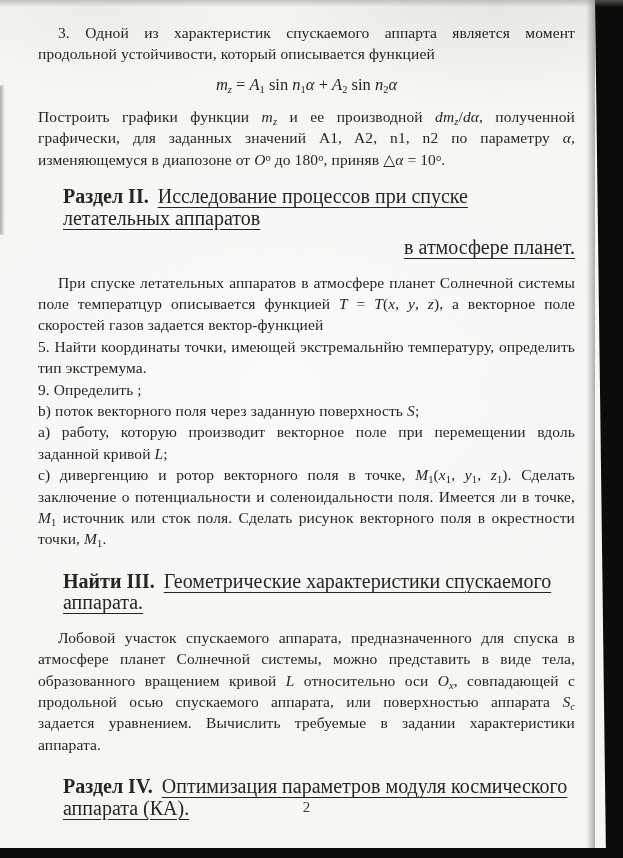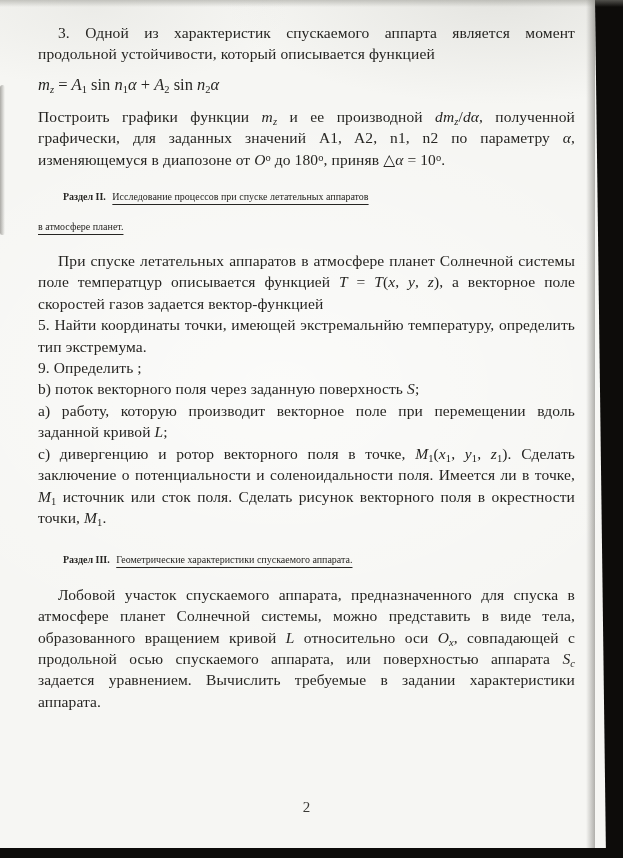--- a/index.html
+++ b/index.html
@@ -27,34 +27,35 @@
   .para {
     margin: 0;
     font-size: 15.5px;
     line-height: 21.4px;
     text-align: justify;
     letter-spacing: 0.1px;
   }
   .indent { text-indent: 20px; }
   .mt { margin-top: 13px; }
   .formula {
+    text-align: center;
     margin: 9px 0 10px 0;
     font-size: 16.5px;
     line-height: 22px;
   }
   .formula i, .para i { font-style: italic; }
   sub { font-size: 10.5px; line-height: 0; vertical-align: -3px; }
   sup { font-size: 10.5px; line-height: 0; vertical-align: 4px; }
   .heading {
     margin-top: 16px;
-    font-size: 10px;
+    font-size: 20px;
     line-height: 21.5px;
   }
   .heading .line1, .heading.single { padding-left: 25px; }
-  .heading .line2 { text-align: left; margin-top: 8px; }
+  .heading .line2 { text-align: right; margin-top: 8px; }
   .hlabel { font-weight: bold; padding-right: 4px; }
   .htitle {
     text-decoration: underline;
     text-decoration-thickness: 1px;
     text-underline-offset: 4px;
   }
   .heading.single { margin-top: 21px; }
   .page-number {
     position: absolute;
     left: 38px; right: 48px;
@@ -117,26 +118,30 @@
     <p class="para indent mt">При спуске летательных аппаратов в атмосфере планет Солнечной системы поле температцур описывается функцией <i>T</i> = <i>T</i>(<i>x</i>, <i>y</i>, <i>z</i>), а векторное поле скоростей газов задается вектор-функцией</p>
 
 
     <p class="para">5. Найти координаты точки, имеющей экстремальнйю температуру, определить тип экстремума.</p>
     <p class="para">9. Определить ;</p>
     <p class="para">b) поток векторного поля через заданную поверхность <i>S</i>;</p>
     <p class="para">a) работу, которую производит векторное поле при перемещении вдоль заданной кривой <i>L</i>;</p>
     <p class="para">c) дивергенцию и ротор векторного поля в точке,  <i>M</i><sub>1</sub>(<i>x</i><sub>1</sub>, <i>y</i><sub>1</sub>, <i>z</i><sub>1</sub>). Сделать заключение о потенциальности и соленоидальности поля. Имеется ли в точке,  <i>M</i><sub>1</sub> источник или сток поля. Сделать рисунок векторного поля в окрестности точки, <i>M</i><sub>1</sub>.</p>
 
     <div class="heading single">
-      <span class="hlabel">Раздел III.</span>
+      <span class="hlabel">Найти III.</span>
       <span class="htitle">Геометрические характеристики спускаемого аппарата.</span>
     </div>
 
     <p class="para indent mt">Лобовой участок спускаемого аппарата, предназначенного для спуска в атмосфере планет Солнечной системы, можно представить в виде тела, образованного вращением кривой <i>L</i> относительно оси <i>O</i><sub><i>x</i></sub>, совпадающей с продольной осью спускаемого аппарата, или поверхностью аппарата <i>S</i><sub><i>c</i></sub> задается уравнением. Вычислить требуемые в задании характеристики аппарата.</p>
 
+    <div class="heading single">
+      <span class="hlabel">Раздел IV.</span>
+      <span class="htitle">Оптимизация параметров модуля космического аппарата (КА).</span>
+    </div>
 
     <div class="page-number">2</div>
   </div>
 
   <div class="edge-right-shadow"></div>
   <div class="edge-right"></div>
   <div class="edge-bottom"></div>
   <div class="smudge-top"></div>
   <div class="smudge-left"></div>
 </div>

